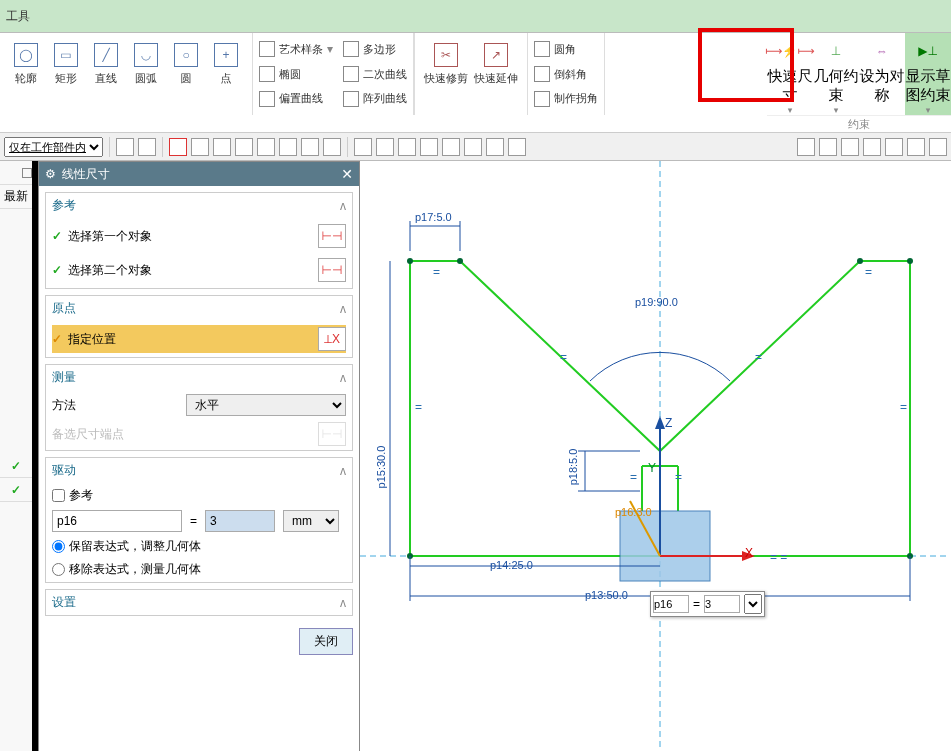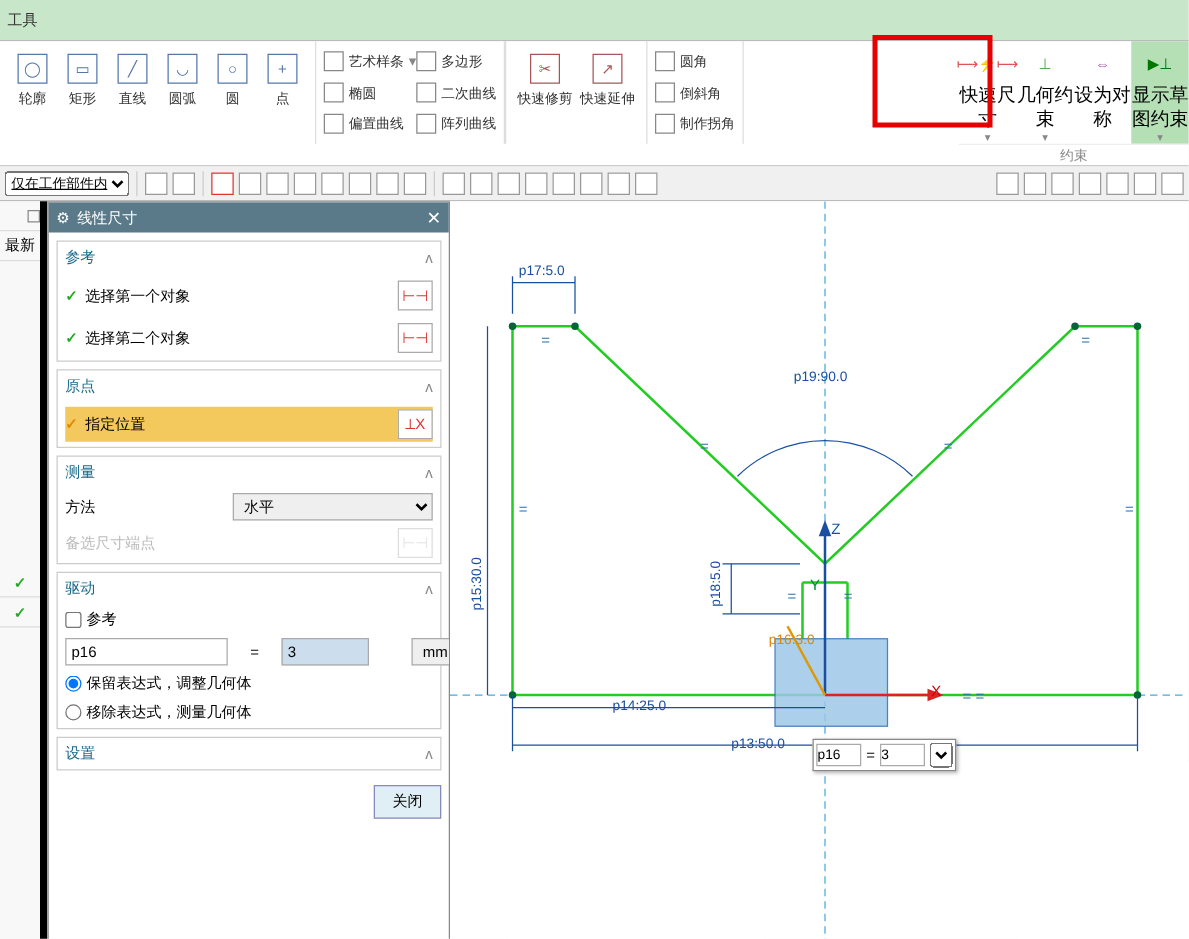--- a/index.html
+++ b/index.html
@@ -44,21 +44,21 @@
 .dsection { border:1px solid #ccc; }
 .dsection-h { color:#1a6a8a; padding:4px 6px; display:flex; justify-content:space-between; align-items:center; cursor:pointer; }
 .dsection-h .chev { color:#888; }
 .dsection-b { padding:4px 6px; display:flex; flex-direction:column; gap:6px; }
 .sel-row { display:flex; align-items:center; justify-content:space-between; height:28px; }
 .sel-row.active { background:#f3c95e; }
 .sel-row .sel-left { display:flex; align-items:center; gap:6px; }
 .sel-row .chk { color:#2a2; font-weight:bold; }
 .sel-row .chk.orange { color:#d80; }
 .sel-btn { width:28px; height:24px; border:1px solid #aaa; background:#fff; display:flex; align-items:center; justify-content:center; color:#d33; cursor:pointer; }
-.frow { display:flex; align-items:center; gap:18px; }
+.frow { display:flex; align-items:center; gap:8px; }
 .frow label { font-size:12px; }
 .frow select, .frow input[type=text] { height:22px; font-size:12px; border:1px solid #aaa; padding:0 4px; }
 .frow .wide { flex:1; }
 .radio-row { display:flex; align-items:center; gap:4px; }
 .dialog-footer { padding:6px; display:flex; justify-content:flex-end; }
 .dialog-footer button { padding:4px 14px; background:#e0eef5; border:1px solid #88b; cursor:pointer; }
 
 .disabled { color:#bbb; }
 
 
@@ -111,21 +111,21 @@
         <div class="ribbon-big">
             <div class="bicon">○</div>
             <div class="blabel">圆</div>
           </div>
         <div class="ribbon-big">
             <div class="bicon">+</div>
             <div class="blabel">点</div>
           </div>
       </div>
 
-      <div class="ribbon-group" style="flex-direction:row; gap:0; border-left:1px solid #ddd;">
+      <div class="ribbon-group" style="flex-direction:row; gap:10px; border-left:1px solid #ddd;">
         <div style="display:flex; flex-direction:column;">
           <div class="ribbon-row">
               <span class="sicon"></span>
               <span class="slabel">艺术样条</span>
               <span style="color:#888;">▾</span>
             </div>
           <div class="ribbon-row">
               <span class="sicon"></span>
               <span class="slabel">椭圆</span>
             </div>
@@ -338,21 +338,21 @@
         </div>
         <div class="dsection-b">
           <div class="radio-row">
             <input type="checkbox" style="">
             <label>参考</label>
           </div>
           <div class="frow">
             <input type="text" style="width: 130px;" value="p16">
             <span>=</span>
             <input type="text" style="width: 70px; background: rgb(204, 221, 238);" value="3">
-            <select style="width:56px;margin-left:16px;"><option>mm</option></select>
+            <select style="width:56px;"><option>mm</option></select>
           </div>
           <div class="radio-row">
             <input type="radio" name="drv" checked="" style="">
             <label>保留表达式，调整几何体</label>
           </div>
           <div class="radio-row">
             <input type="radio" name="drv" style="">
             <label>移除表达式，测量几何体</label>
           </div>
         </div>

